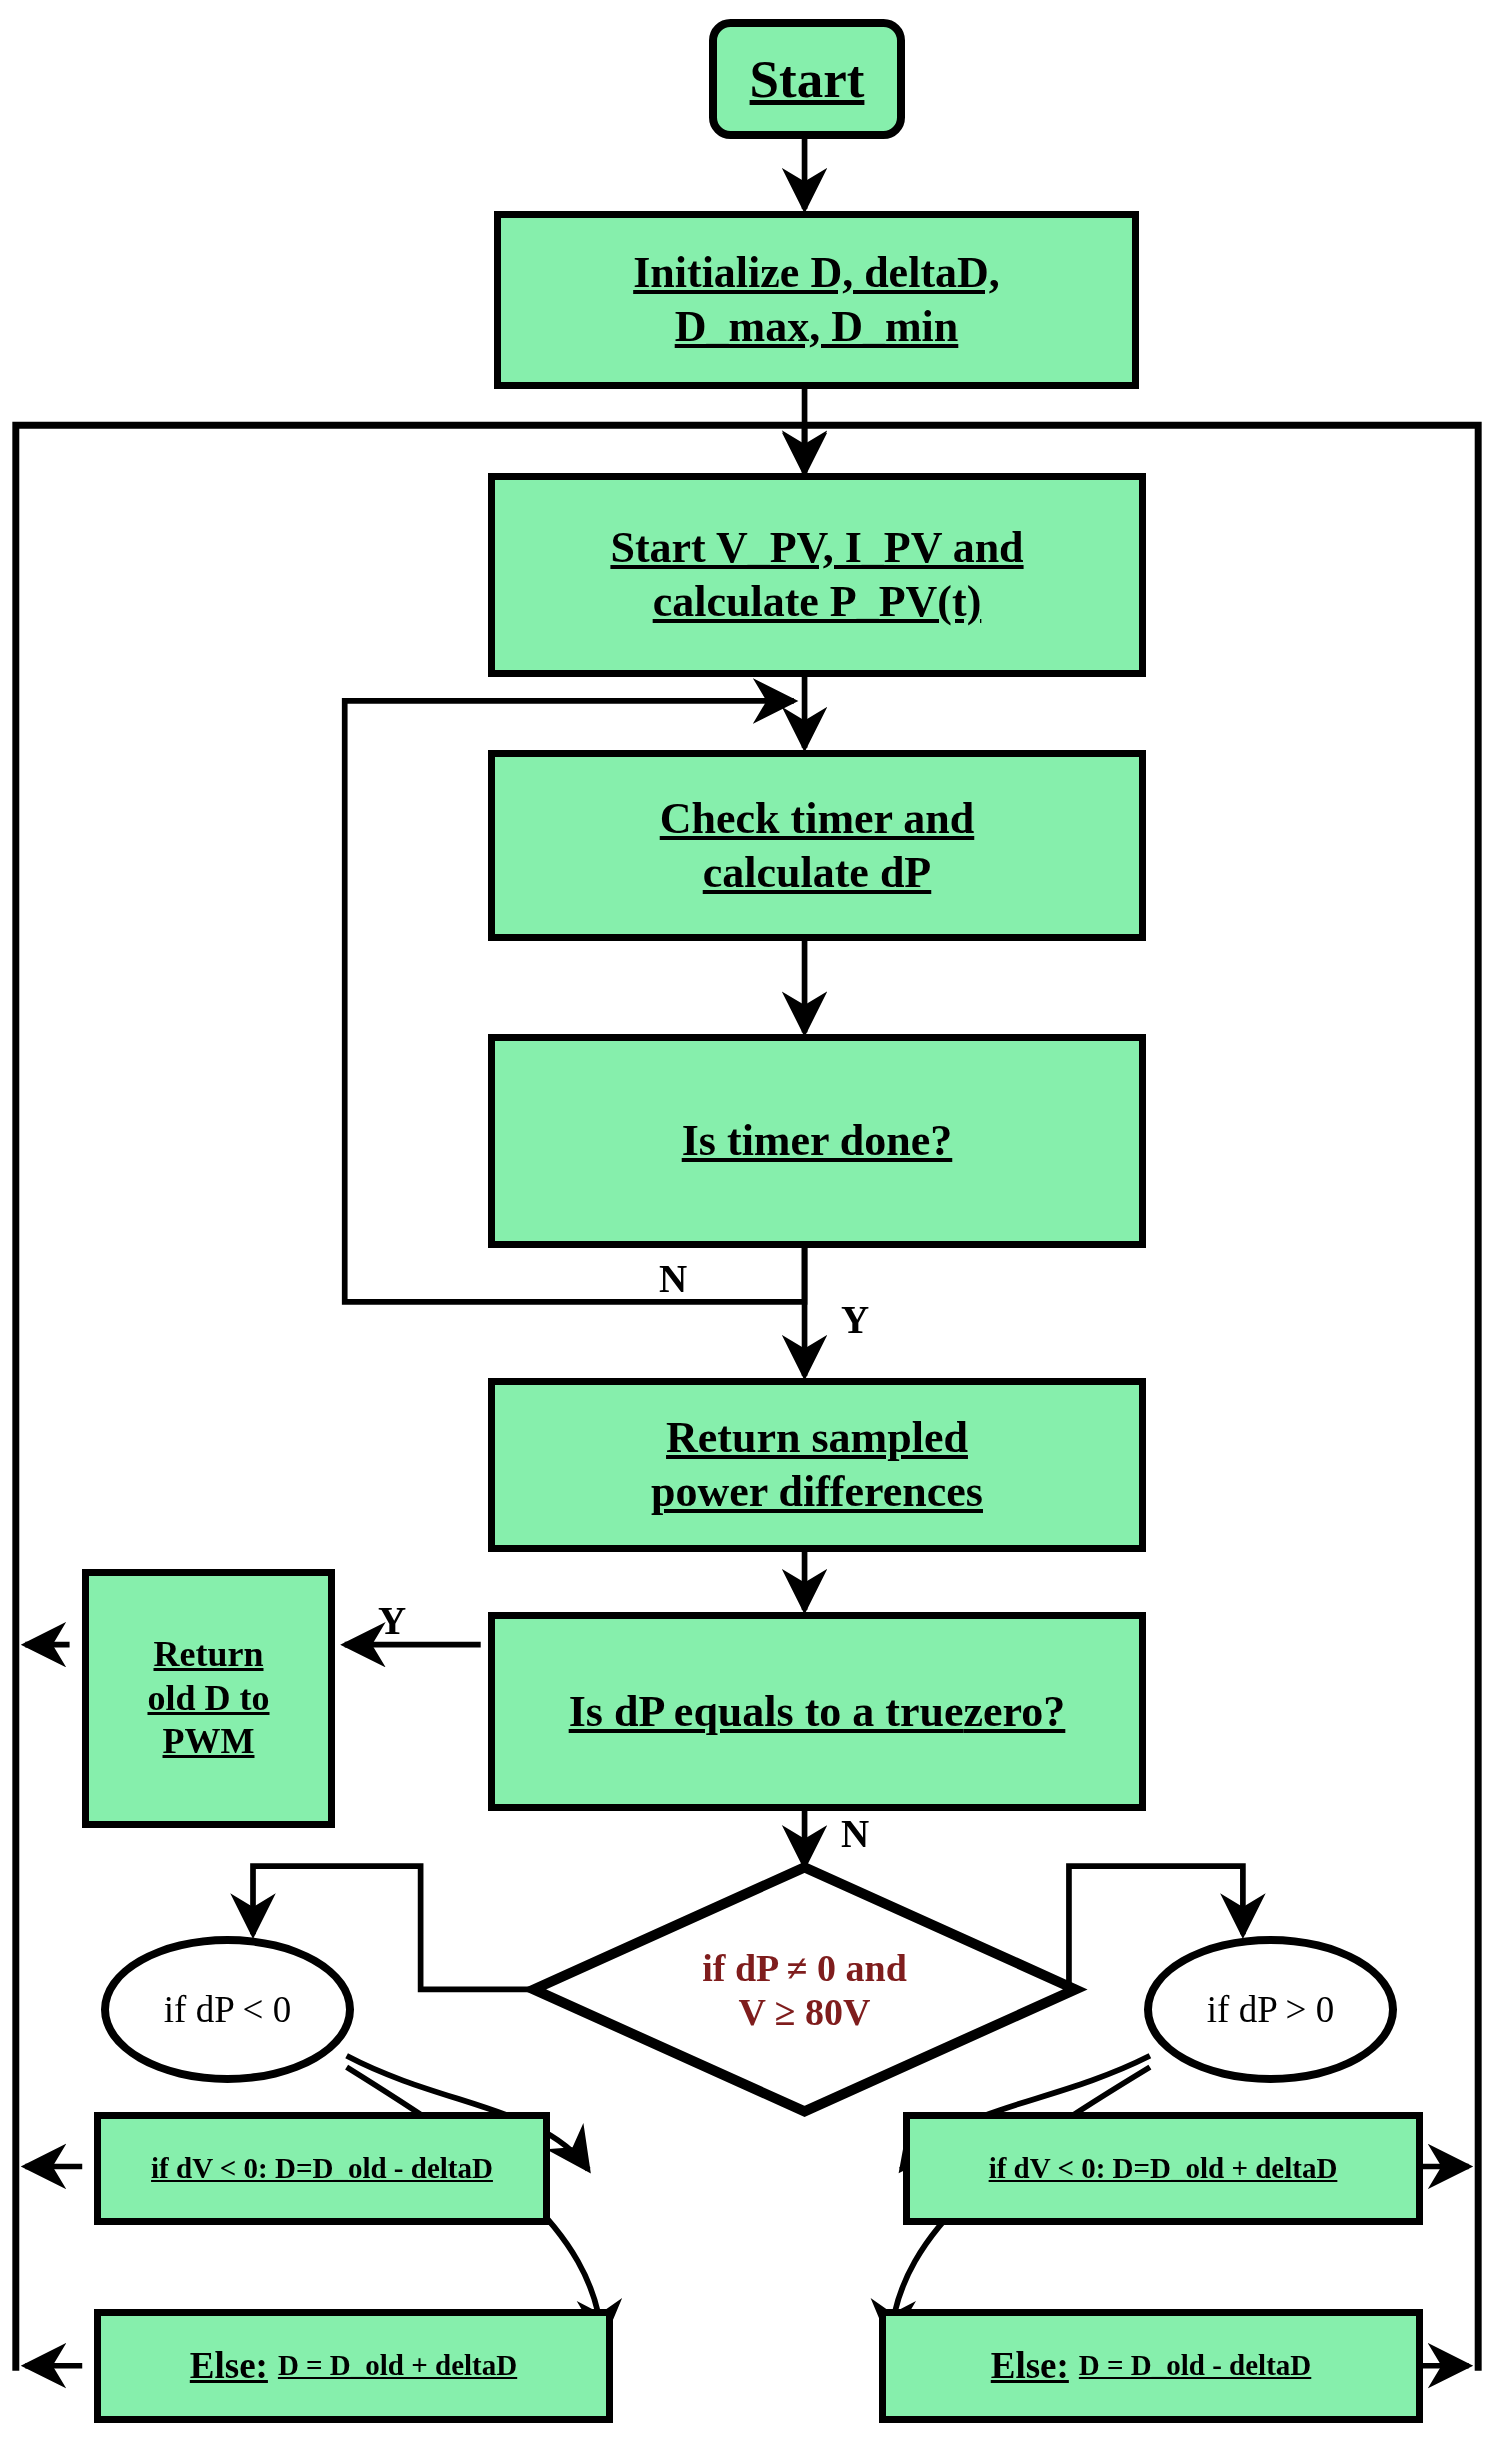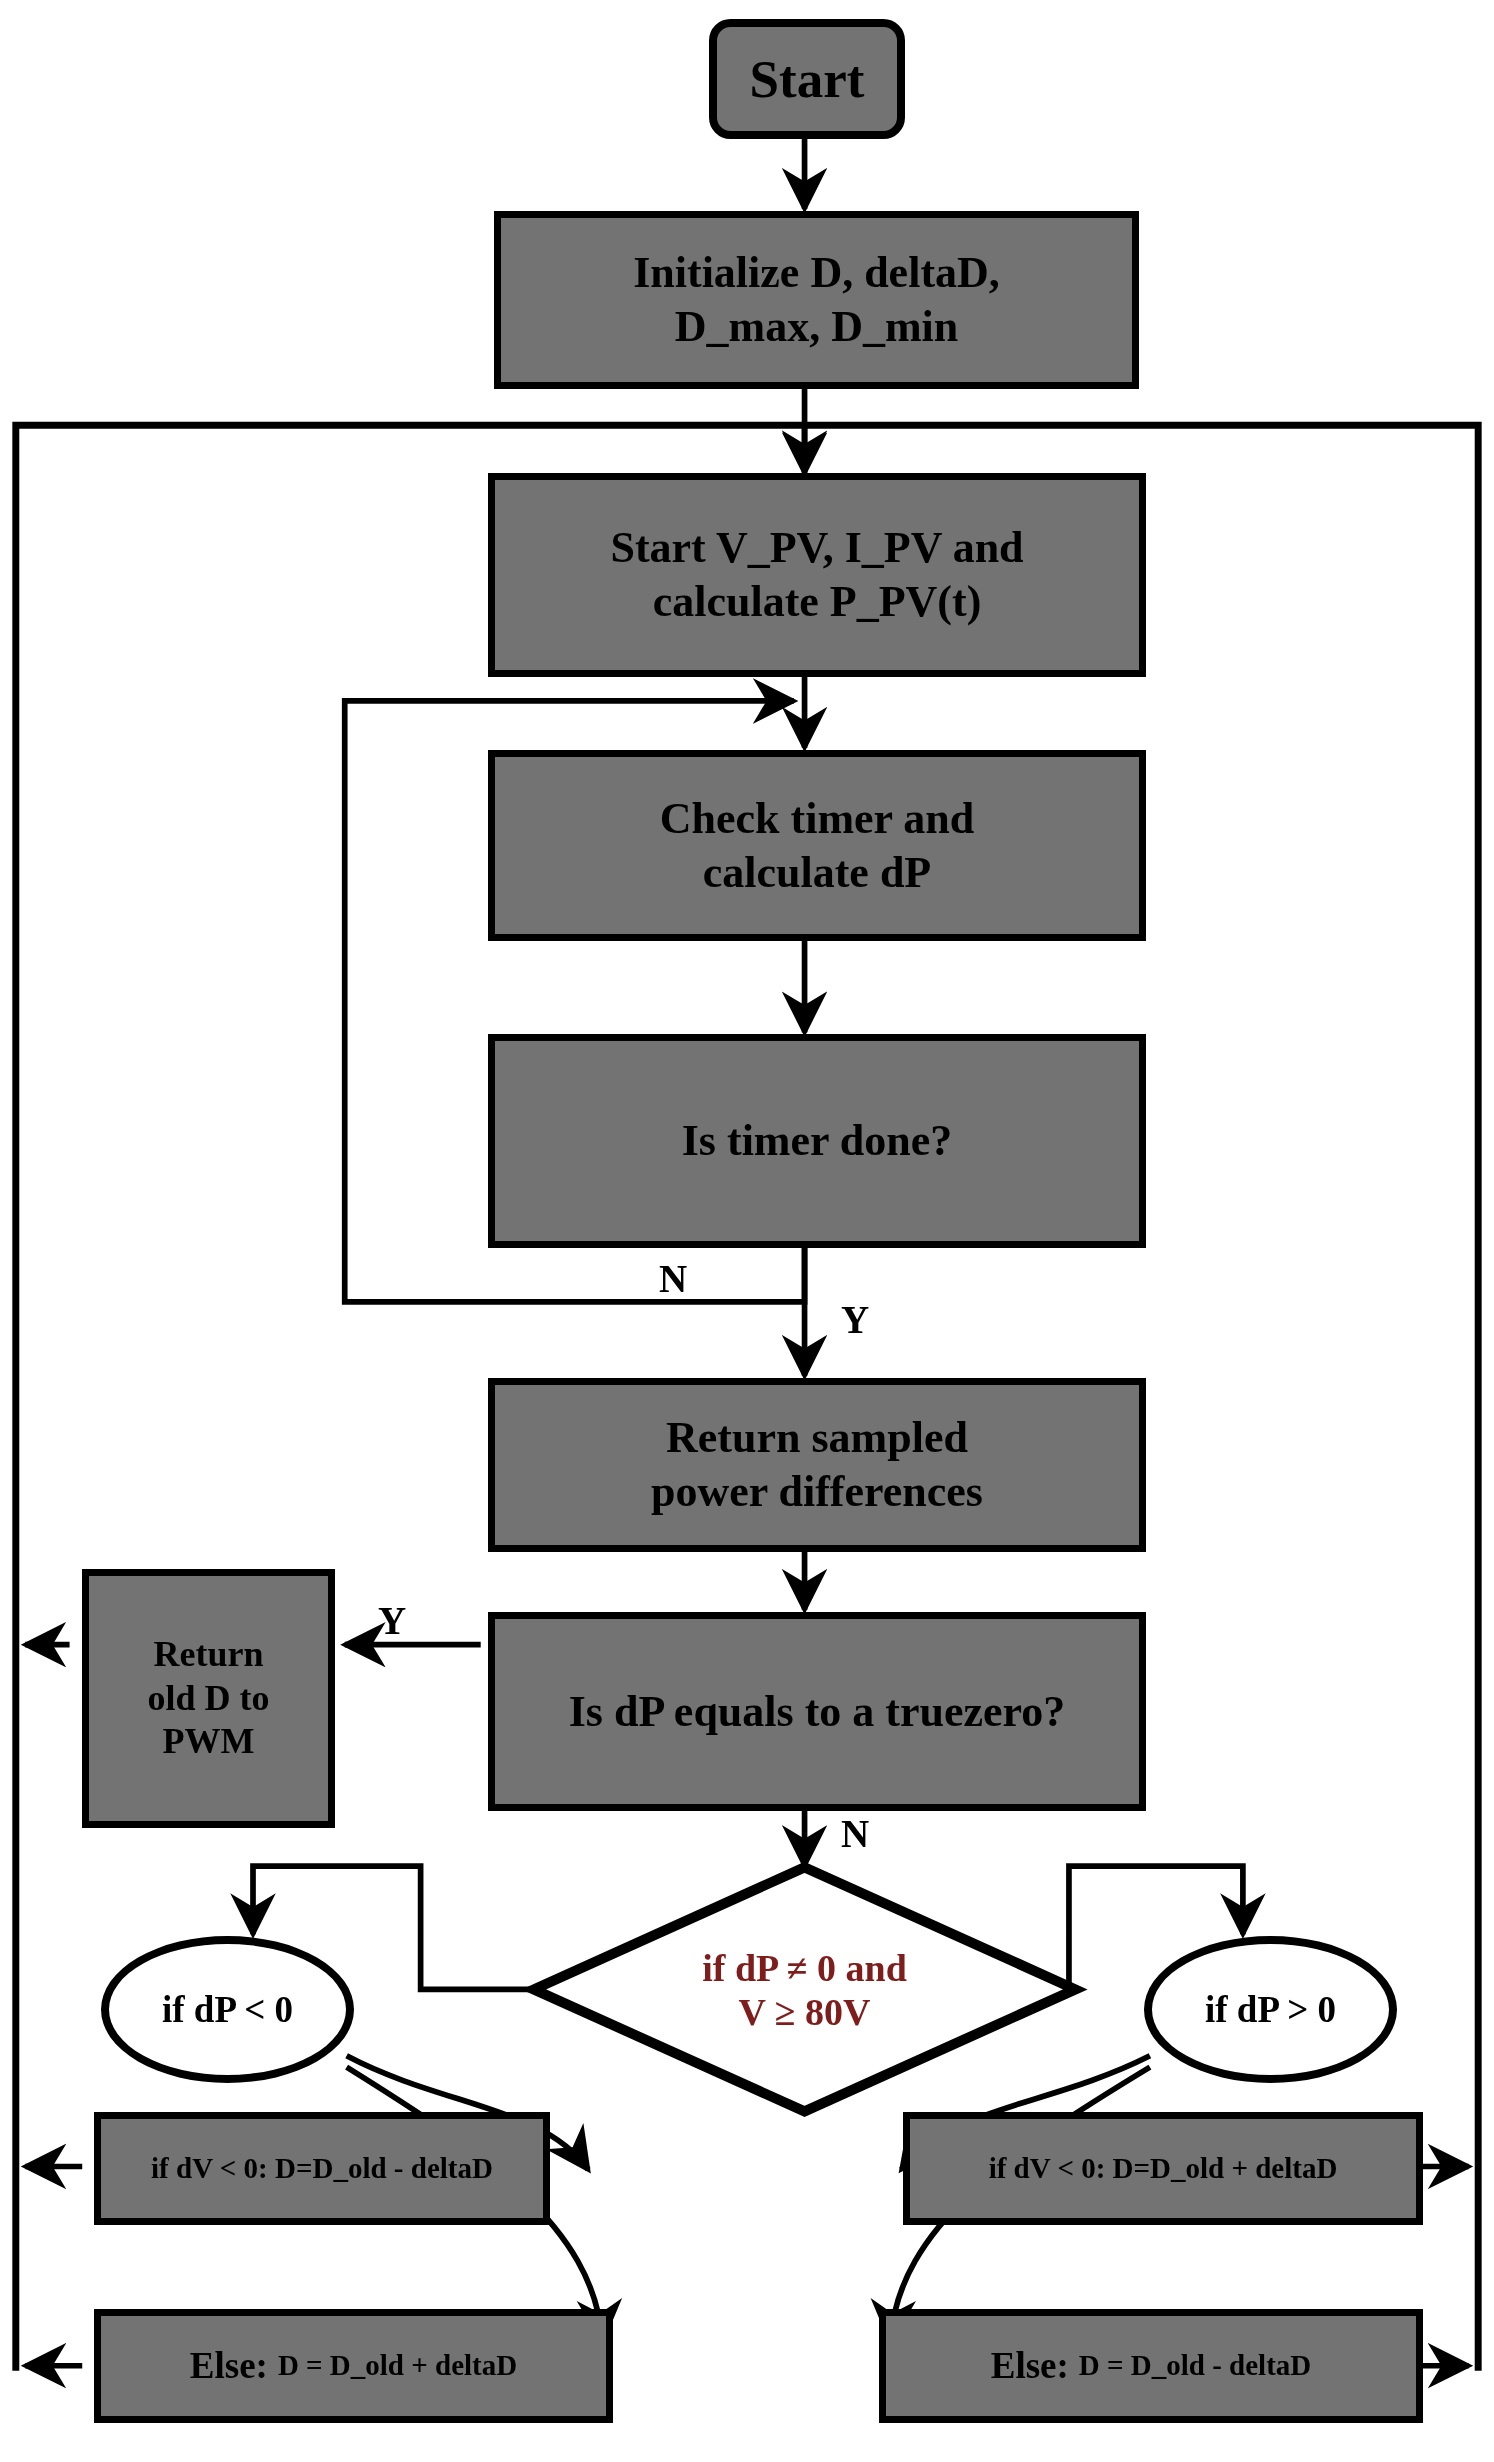--- a/index.html
+++ b/index.html
@@ -1,27 +1,27 @@
 <!DOCTYPE html>
 <html style="font-size:10px"><head>
 <meta charset="utf-8">
 <style>
   html,body{margin:0;padding:0;background:#ffffff;}
   #stage{position:relative;width:1494px;height:2462px;background:#fff;
          font-family:"Liberation Serif","DejaVu Serif",serif;overflow:hidden;}
   .node{position:absolute;box-sizing:border-box;display:flex;align-items:center;
         justify-content:center;text-align:center;color:#000;font-weight:bold;
-        background:#737373;line-height:1.22;}
+        background:#86efac;line-height:1.22;text-decoration:underline;}
   .rect{border:7px solid #000;margin-left:12px;}
   .round{border:8.9px solid #000;border-radius:21.5px;}
   .lbl{position:absolute;color:#000;font-weight:bold;font-family:"Liberation Serif","DejaVu Serif",serif;}
   svg.wires{position:absolute;left:0;top:0;width:1494px;height:2462px;pointer-events:none;}
   .ell{position:absolute;box-sizing:border-box;border:8.2px solid #000;border-radius:50%;
        display:flex;align-items:center;justify-content:center;background:#fff;
-       font-weight:bold;color:#000;}
+       font-weight:normal;color:#000;}
   .dia{position:absolute;display:flex;align-items:center;justify-content:center;
        text-align:center;font-weight:bold;color:#7f1d1d;background:transparent;}
   .small{font-size:29px;font-weight:bold;}
   .big{font-size:37px;font-weight:bold;}
 </style>
 </head>
 <body>
 
 <div id="stage">
 

